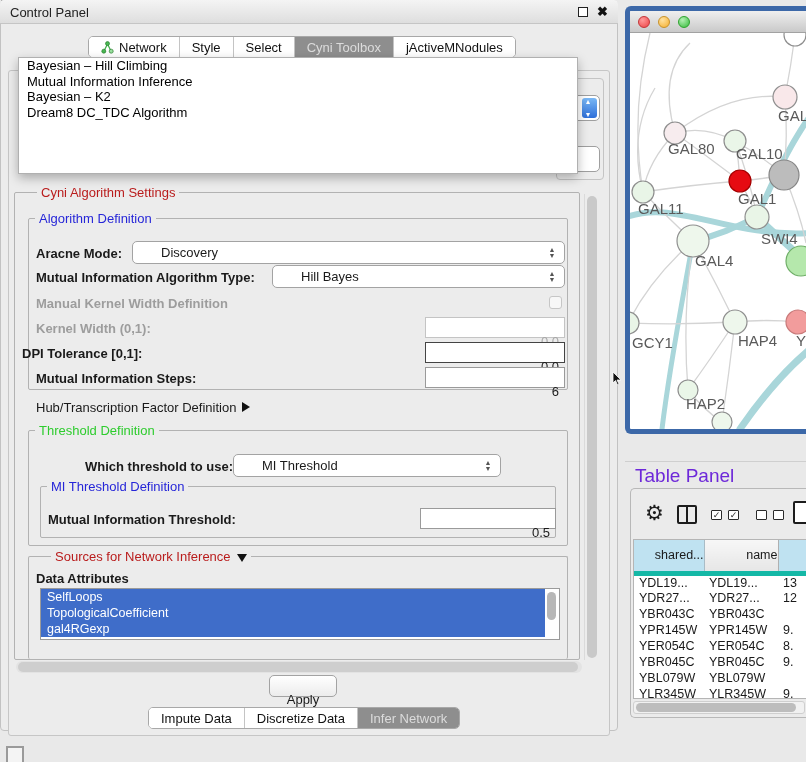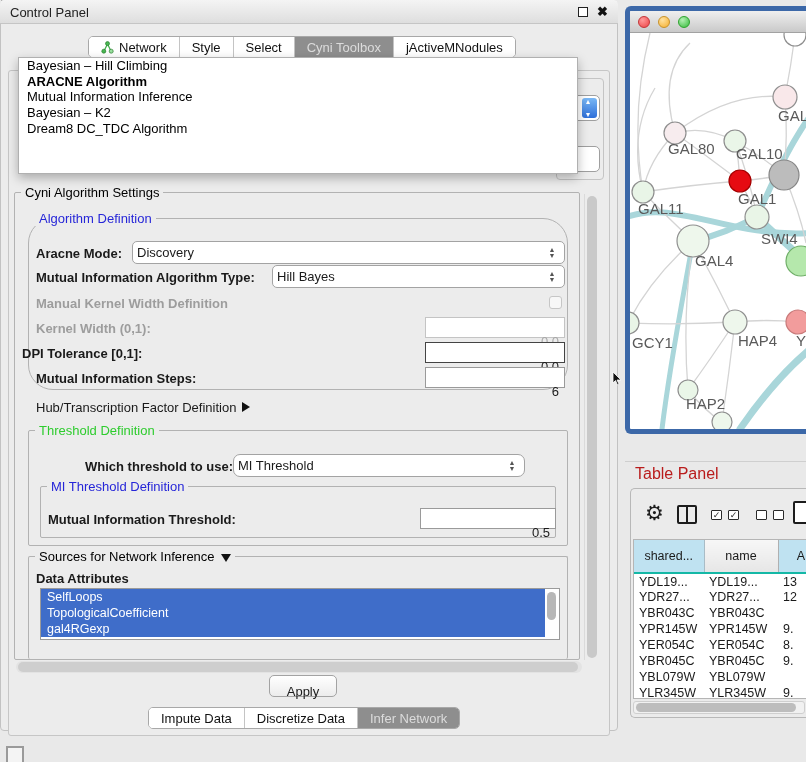--- a/index.html
+++ b/index.html
@@ -30,29 +30,29 @@
   .frag-group { background:#ececec; border:1px solid #c4c4c4; border-radius:4px; z-index:5; }
   .frag-combo { background:#fff; border:1px solid #9f9f9f; border-radius:5px; z-index:6; }
   .frag-stepper { position:absolute; right:2px; top:2px; width:15px; height:20px; border-radius:3px; background:linear-gradient(#7ab8f5,#2e6fd9); }
   .frag-stepper:before { content:"▴"; position:absolute; top:-1px; left:4px; font-size:8px; color:#fff; }
   .frag-stepper:after { content:"▾"; position:absolute; bottom:-1px; left:4px; font-size:8px; color:#fff; }
 
   
   .content-panel { left:8px; top:70px; width:602px; height:666px; border:1px solid #c6c6c6; border-radius:3px; background:#ececec; }
   .gbox { position:absolute; border:1px solid #b2b2b2; border-radius:2px; }
   .gtitle { position:absolute; top:-8px; left:6px; background:#ececec; padding:0 4px; font-size:13px; white-space:nowrap; }
-  .gtitle.black { color:#000000; }
+  .gtitle.black { color:#b91c1c;margin-left:16px; }
   .gtitle.blue { color:#2626d8; }
   .gtitle.green { color:#2ecc2e; }
 
   .flabel { position:absolute; font-size:13px; font-weight:bold; color:#1a1a1a; white-space:nowrap; }
   .flabel.dis { color:#9d9d9d; }
 
   .combo { position:absolute; background:#fff; border:1px solid #a3a3a3; border-radius:5px; height:23px; display:flex; align-items:center; }
-  .combo .val { font-size:13px; padding-left:4px; flex:1; }
+  .combo .val { font-size:13px; padding-left:28px; flex:1; }
   .stepper { width:14px; margin-right:5px; display:flex; flex-direction:column; align-items:center; line-height:6px; }
   .stepper span { font-size:7px; color:#555; }
 
   .tinput { position:absolute; background:#fff; border:1px solid #9a9a9a; height:21px; font-size:13px; text-align:right; padding:16px 5px 0 0; }
   .tinput.dis { border:1px solid #c4c4c4; color:#a8a8a8; }
   .tinput.focus { border:1.5px solid #444; }
 
   .cbox { position:absolute; width:13px; height:13px; border:1px solid #c6c6c6; border-radius:3px; background:#f7f7f7; }
 
   .tri-right { display:inline-block; width:0; height:0; border-left:8px solid #111; border-top:5px solid transparent; border-bottom:5px solid transparent; margin-left:6px; }
@@ -61,41 +61,41 @@
   .attr-list { position:absolute; background:#fff; border:1px solid #9a9a9a; overflow:hidden; }
   .attr-item { height:16px; line-height:16px; font-size:12.5px; color:#fff; background:#3f6dc9; padding-left:6px; margin-right:14px; }
   .attr-vscroll { position:absolute; right:1px; top:1px; width:12px; bottom:1px; background:#fff; }
   .attr-vscroll .thumb { position:absolute; left:1px; top:2px; width:9px; height:58%; background:#b7b7b7; border-radius:5px; }
 
   .vscroll { left:584px; top:194px; width:14px; height:466px; background:#ececec; border-left:1px solid #dadada; }
   .vscroll .thumb { position:absolute; left:2px; top:2px; width:10px; height:462px; background:#c9c9c9; border-radius:6px; }
   .hscroll-cp { left:16px; top:661px; width:566px; height:12px; background:#e3e3e3; border-radius:6px; }
   .hscroll-cp .thumb { position:absolute; left:2px; top:1px; width:560px; height:10px; background:#cecece; border-radius:5px; }
 
-  .btn { position:absolute; height:22px; background:linear-gradient(#ffffff,#ececec); border:1px solid #a3a3a3; border-radius:5px; font-size:13px; text-align:center; padding-top:8px; }
+  .btn { position:absolute; height:22px; background:linear-gradient(#ffffff,#ececec); border:1px solid #a3a3a3; border-radius:5px; font-size:13px; text-align:center; padding-top:16px; }
 
   
   .net-win { left:625px; top:6px; width:181px; height:428px; border:5px solid #3c68a8; border-right:none; border-radius:6px 0 0 6px; background:#fff; overflow:hidden; }
   .net-titlebar { height:22px; background:linear-gradient(#efefef,#c9c9c9); border-bottom:1px solid #a2a2a2; display:flex; align-items:center; padding-left:8px; gap:8px; }
   .light { width:12px; height:12px; border-radius:50%; }
   .light.red { background:radial-gradient(circle at 35% 30%, #ff9a9a, #ed4345); border:1px solid #c23537; }
   .light.yellow { background:radial-gradient(circle at 35% 30%, #ffe2a0, #f5ae2e); border:1px solid #c8922a; }
   .light.green { background:radial-gradient(circle at 35% 30%, #b4f0b4, #37bb3c); border:1px solid #2da32d; }
 
   
-  .tp-label { left:635px; top:465px; font-size:16px; color:#b91c1c; }
+  .tp-label { left:635px; top:465px; font-size:19px; color:#6d28d9; }
   .tp-box { left:630px; top:488px; width:176px; height:230px; background:#ebebeb; border:1px solid #b8b8b8; border-right:none; border-radius:5px 0 0 5px; overflow:hidden; }
   .gear { position:absolute; left:14px; top:14px; font-size:21px; line-height:21px; color:#1c1c1c; font-family:"DejaVu Sans",sans-serif; }
   .cols-icon { position:absolute; left:46px; top:16px; width:20px; height:19px; border:2px solid #1c1c1c; border-radius:2px; }
   .cols-icon:before { content:""; position:absolute; left:7px; top:0; width:2px; height:15px; background:#1c1c1c; }
   .ck { position:absolute; width:11px; height:10px; border:1.5px solid #2a2a2a; border-radius:1px; font-size:9px; line-height:9px; text-align:center; color:#2a2a2a; background:#fff; }
   .page-icon { position:absolute; left:162px; top:12px; width:18px; height:23px; border:2px solid #1c1c1c; border-radius:2px; background:#fff; }
   .tbl { position:absolute; left:2px; top:50px; width:174px; height:160px; background:#fff; overflow:hidden; border:1px solid #b5b5b5; border-right:none; }
   .tbl table { border-collapse:collapse; table-layout:fixed; width:190px; font-size:12.5px; }
-  .tbl th { height:33px; font-weight:normal; color:#1a1a1a; border-right:1px solid #a9bcc6; border-bottom:2px solid #14b8a6; }
+  .tbl th { height:33px; font-weight:normal; color:#1a1a1a; border-right:1px solid #a9bcc6; border-bottom:5px solid #14b8a6;text-align:right; }
   .tbl th.hl { background:#bfe2f1; }
   .tbl th.plain { background:linear-gradient(#f7f7f7,#e6e6e6); border-right:1px solid #b0b0b0; }
   .tbl td { height:16px; padding:0 0 0 5px; white-space:nowrap; overflow:hidden; }
   .tp-hscroll { position:absolute; left:2px; top:212px; width:172px; height:13px; background:#f1f1f1; border:1px solid #cfcfcf; border-radius:3px; }
   .tp-hscroll .thumb { position:absolute; left:2px; top:1px; width:160px; height:9px; background:#bdbdbd; border-radius:5px; }
 
   .corner-icon { left:6px; top:746px; width:18px; height:18px; border:2px solid #9a9a9a; background:#f4f4f4; }
   .top-tick { left:1px; top:0; width:2px; height:7px; background:#8f8f8f; }
 
   .net-tab-icon { width:13px; height:13px; }
@@ -141,31 +141,30 @@
 <div class="abs content-panel"></div>
 
 <div class="abs frag-group" style="left:556px; top:78px; width:48px; height:102px;"></div>
 <div class="abs frag-combo" style="left:560px; top:95px; width:40px; height:26px;">
   <span class="frag-stepper"></span>
 </div>
 <div class="abs frag-combo" style="left:560px; top:146px; width:40px; height:26px;"></div>
 
 <div class="abs popup">
   <div class="dd-item">Bayesian – Hill Climbing</div>
-  <div class="dd-item sel">ARACNE Algorithm</div>
   <div class="dd-item">Mutual Information Inference</div>
   <div class="dd-item">Bayesian – K2</div>
   <div class="dd-item">Dream8 DC_TDC Algorithm</div>
 </div>
 
 <div class="gbox" style="left:14px; top:192px; width:566px; height:468px;">
   <span class="gtitle black">Cyni Algorithm Settings</span>
 </div>
 
-<div class="gbox" style="left:28px; top:218px; width:540px; height:172px;border-radius:25px;">
+<div class="gbox" style="left:28px; top:218px; width:540px; height:172px;">
   <span class="gtitle blue">Algorithm Definition</span>
 </div>
 
 <span class="flabel" style="left:36px; top:246px;">Aracne Mode:</span>
 <div class="combo" style="left:132px; top:241px; width:433px;">
   <span class="val">Discovery</span>
   <span class="stepper">
       <span>▲</span>
       <span>▼</span>
     </span>
@@ -194,21 +193,21 @@
 
 <span class="flabel" style="left:36px; top:400px; font-weight:normal;">
   <span>Hub/Transcription Factor Definition</span><span class="tri-right"></span>
 </span>
 
 <div class="gbox" style="left:28px; top:430px; width:540px; height:116px;">
   <span class="gtitle green">Threshold Definition</span>
 </div>
 
 <span class="flabel" style="left:85px; top:459px;">Which threshold to use:</span>
-<div class="combo" style="left:233px; top:454px; width:292px;border-radius:7px;">
+<div class="combo" style="left:233px; top:454px; width:268px;">
   <span class="val">MI Threshold</span>
   <span class="stepper">
       <span>▲</span>
       <span>▼</span>
     </span>
 </div>
 
 <div class="gbox" style="left:40px; top:486px; width:516px; height:52px;">
   <span class="gtitle blue">MI Threshold Definition</span>
 </div>

